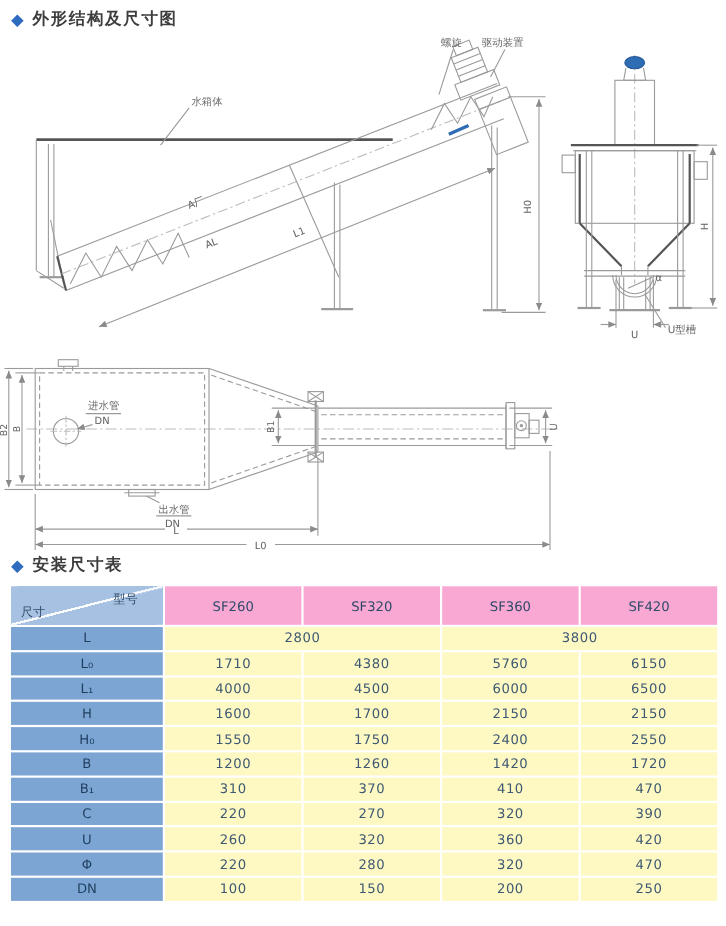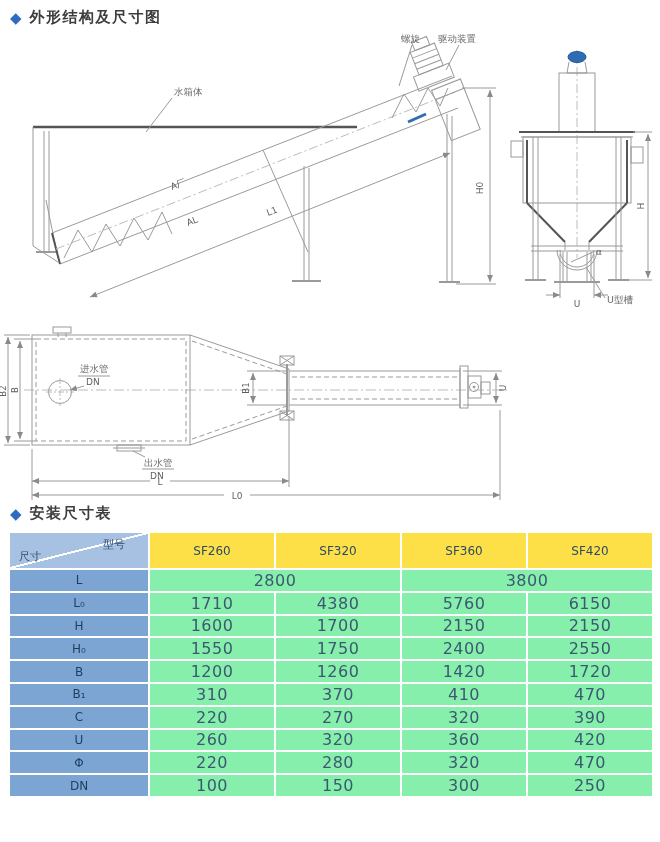--- a/index.html
+++ b/index.html
@@ -29,23 +29,23 @@
   tr.data { height:22.8px; }
   td.corner {
     position:relative;
     background:
       linear-gradient(to bottom right,
         #a7c1e2 calc(50% - 1px), #ffffff calc(50% - 1px),
         #ffffff calc(50% + 1px), #a7c1e2 calc(50% + 1px));
   }
   td.corner .tr { position:absolute; top:4px; right:23px; font-size:11px; color:#2d4a68; }
   td.corner .bl { position:absolute; bottom:4px; left:9px; font-size:11px; color:#2d4a68; }
-  td.ch { background:#fde047; color:#2d4a68; font-size:12px; }
+  td.ch { background:#f9a8d4; color:#2d4a68; font-size:12px; }
   td.rl { background:#7da5d4; color:#1f3e5e; font-size:12px; }
-  td.dc { background:#86efac; color:#3d5872; font-size:16px; letter-spacing:0.5px; }
+  td.dc { background:#fef9c3; color:#3d5872; font-size:12px; letter-spacing:0.5px; }
 </style>
 </head>
 <body>
 
 <div class="section-title" id="title1">
   <span class="diamond">◆</span>
   <span>外形结构及尺寸图</span>
 </div>
 
 <svg class="drawing" width="660" height="512" viewBox="0 0 660 512">
@@ -271,20 +271,27 @@
     <td class="dc" colspan="2">3800</td>
   </tr>
   <tr class="data">
     <td class="rl">L₀</td>
     <td class="dc">1710</td>
     <td class="dc">4380</td>
     <td class="dc">5760</td>
     <td class="dc">6150</td>
   </tr>
   <tr class="data">
+    <td class="rl">L₁</td>
+    <td class="dc">4000</td>
+    <td class="dc">4500</td>
+    <td class="dc">6000</td>
+    <td class="dc">6500</td>
+  </tr>
+  <tr class="data">
     <td class="rl">H</td>
     <td class="dc">1600</td>
     <td class="dc">1700</td>
     <td class="dc">2150</td>
     <td class="dc">2150</td>
   </tr>
   <tr class="data">
     <td class="rl">H₀</td>
     <td class="dc">1550</td>
     <td class="dc">1750</td>
@@ -323,17 +330,17 @@
     <td class="rl">Φ</td>
     <td class="dc">220</td>
     <td class="dc">280</td>
     <td class="dc">320</td>
     <td class="dc">470</td>
   </tr>
   <tr class="data">
     <td class="rl">DN</td>
     <td class="dc">100</td>
     <td class="dc">150</td>
-    <td class="dc">300</td>
+    <td class="dc">200</td>
     <td class="dc">250</td>
   </tr>
 </tbody>
   </table>
 
 </body></html>

